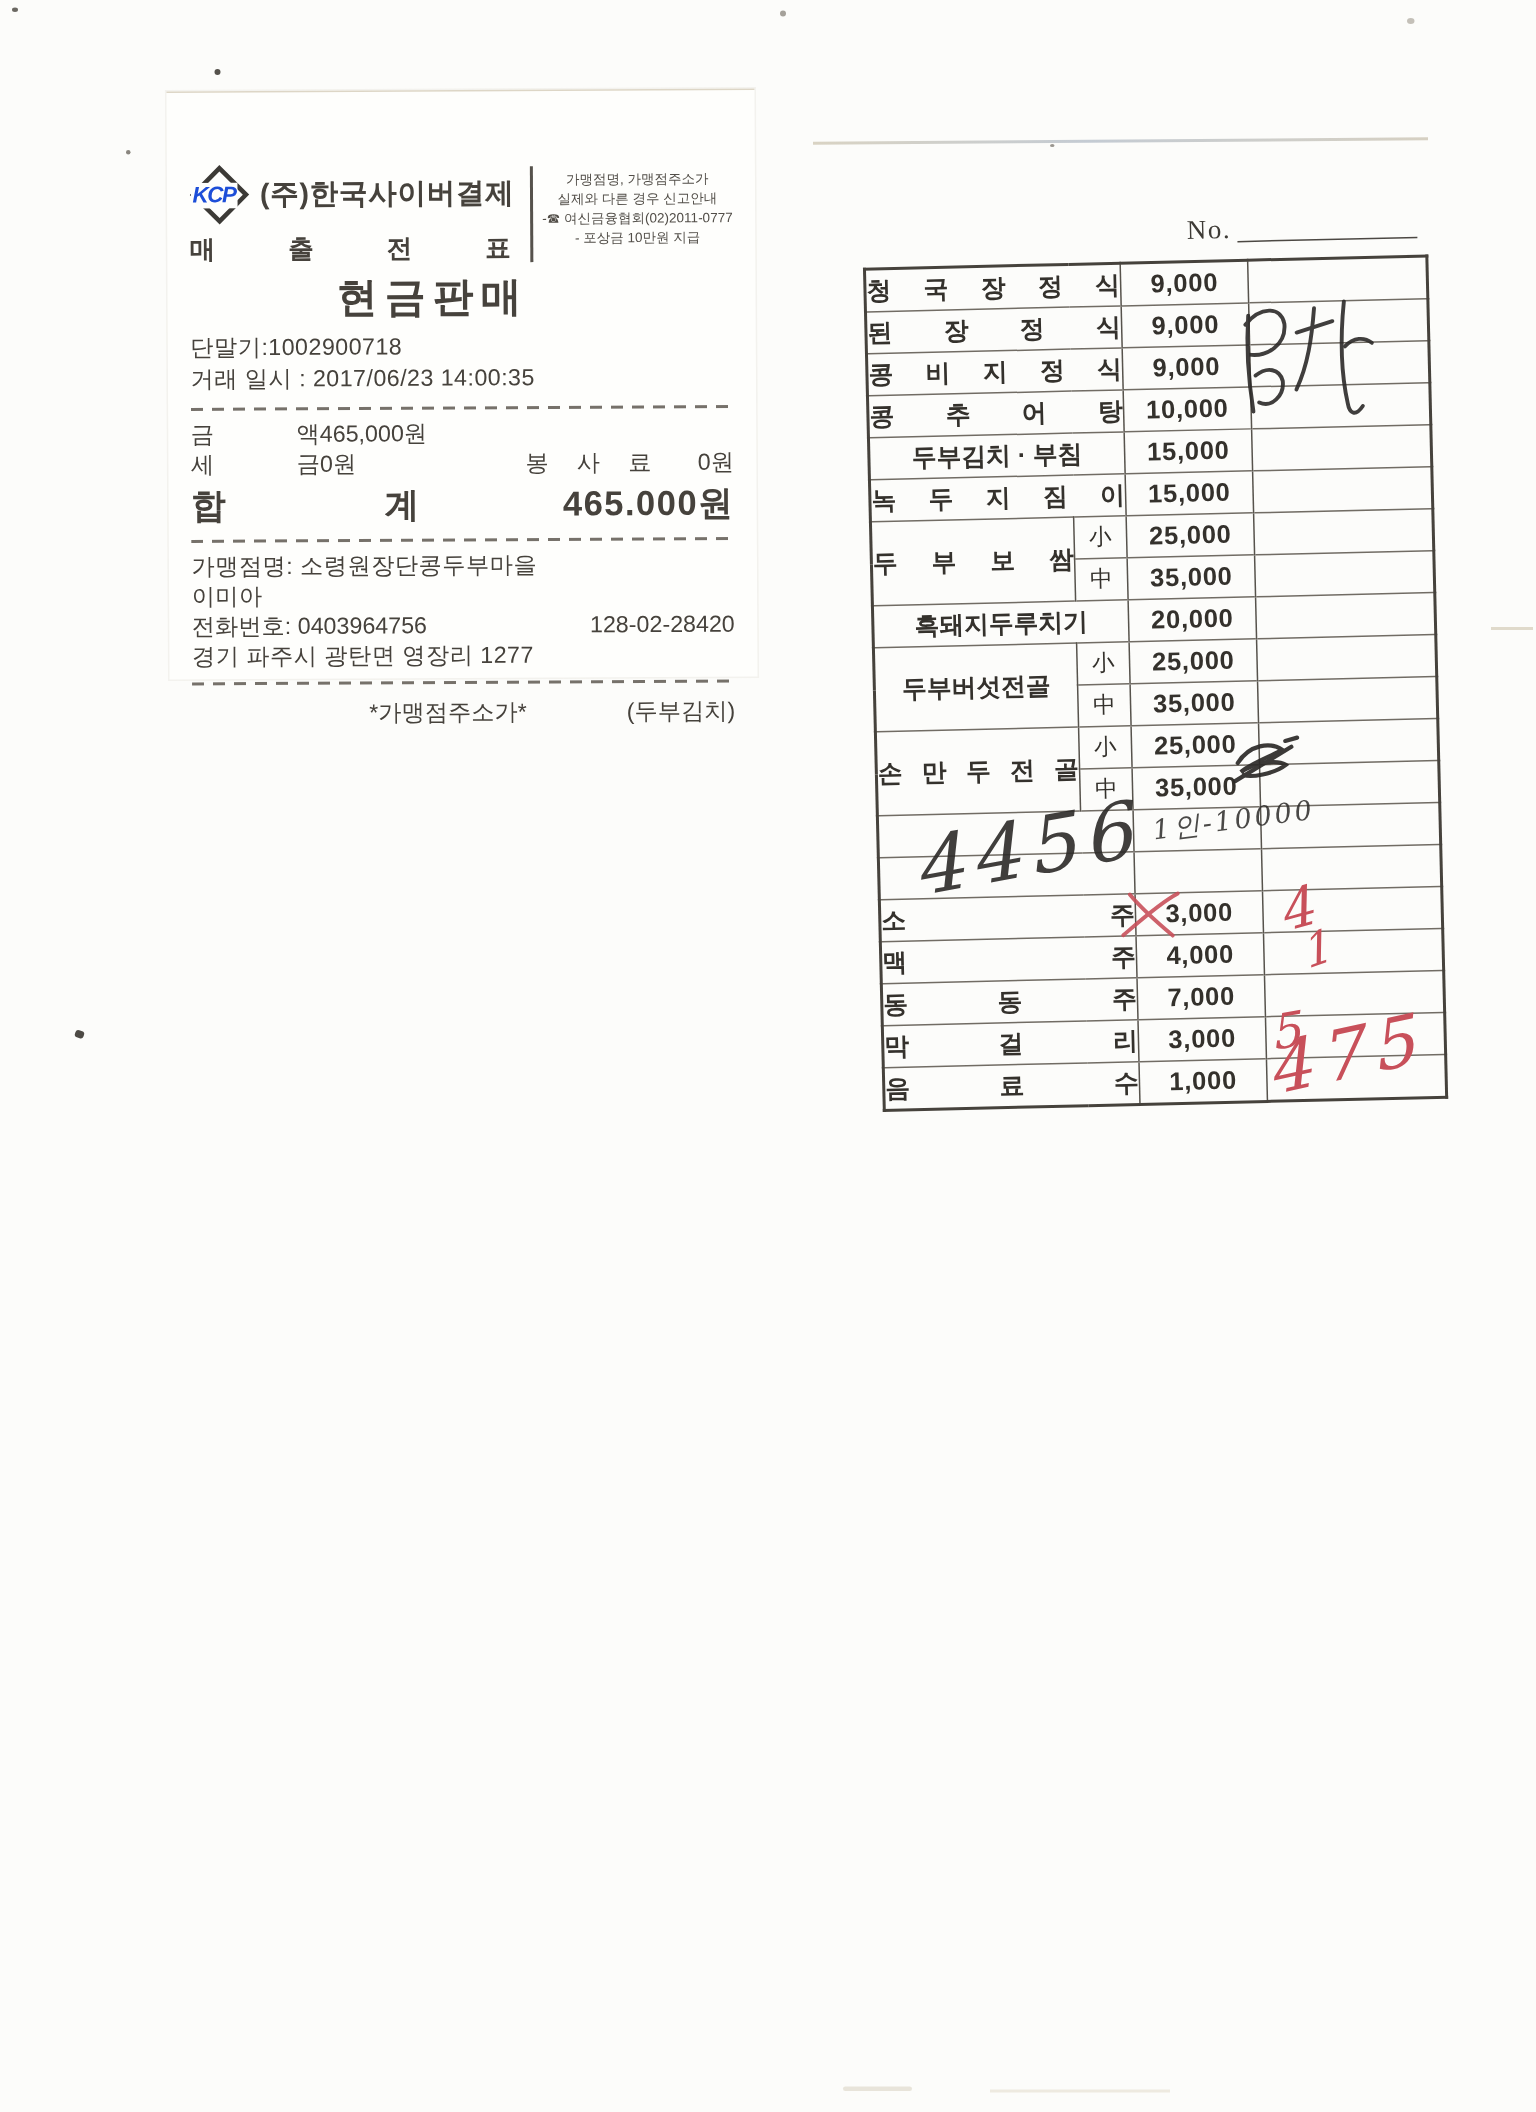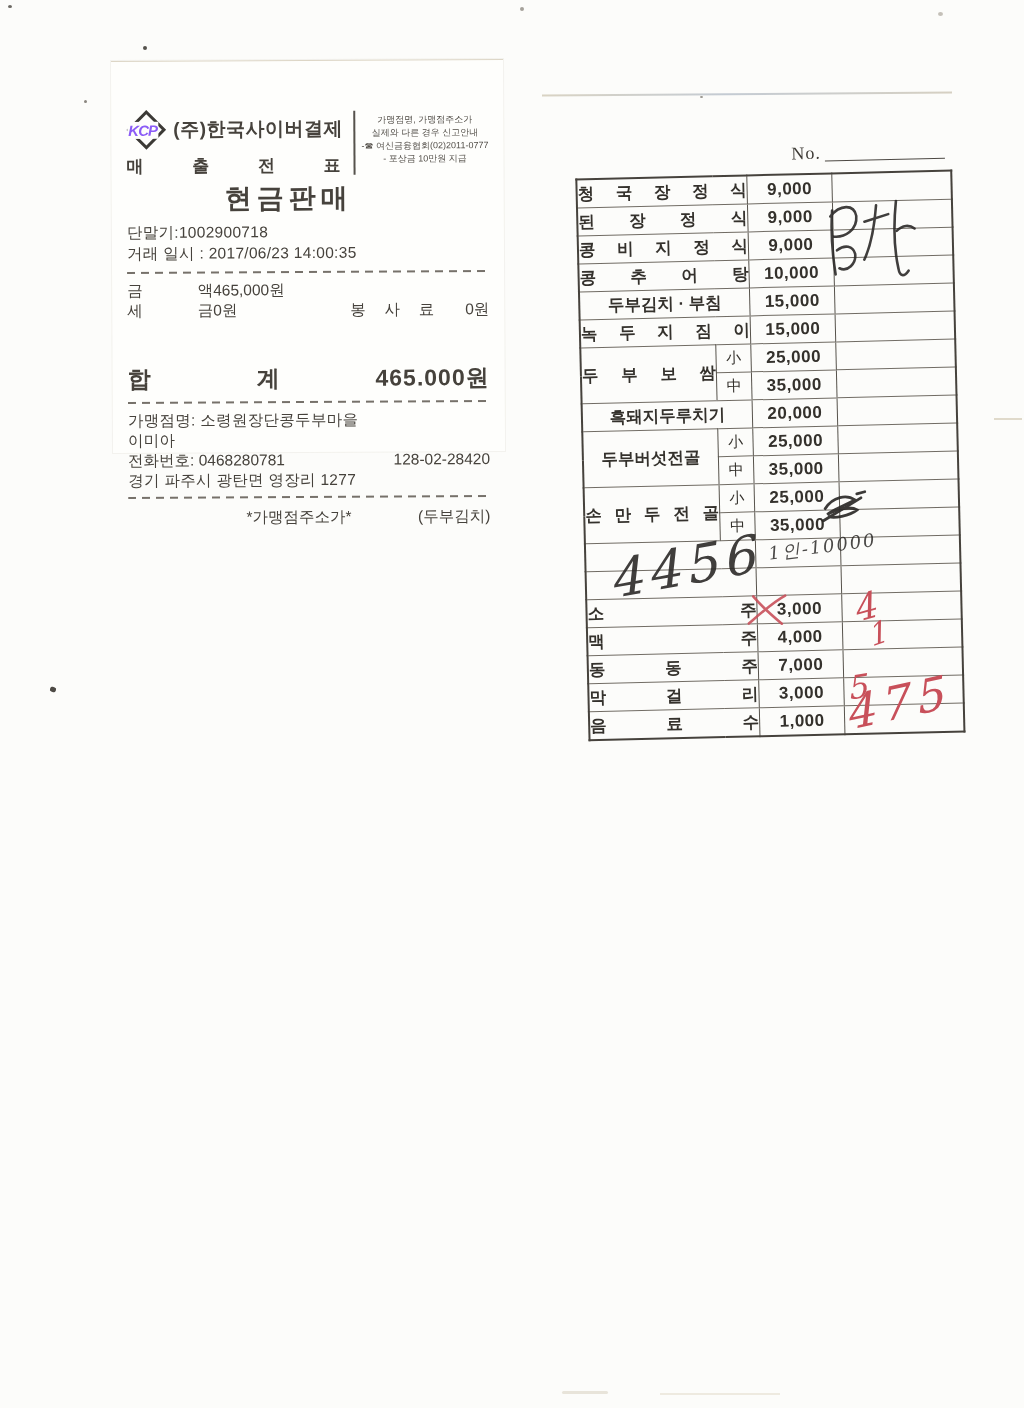--- a/index.html
+++ b/index.html
@@ -23,37 +23,37 @@
     padding:48px 15px 0 15px;box-sizing:border-box;
     color:#46423c;
   }
   .rc-header{display:flex;align-items:flex-start;}
   .rc-left{width:232px;}
   .rc-brand{display:flex;align-items:center;gap:7px;}
   .kcp-diamond{width:40px;height:40px;position:relative;flex:0 0 auto;}
   .kcp-diamond .dshape{position:absolute;inset:6px;border:3px solid #3c3a36;transform:rotate(45deg);}
   .kcp-diamond .ktext{
     position:absolute;top:12px;left:1px;font-style:italic;font-weight:900;
-    font-size:15px;letter-spacing:-1px;background:#fefefc;padding:0 1px;color:#8b5cf6;
+    font-size:15px;letter-spacing:-1px;background:#fefefc;padding:0 1px;color:#1d4ed8;
   }
   .company{font-size:19px;font-weight:700;letter-spacing:0.5px;white-space:nowrap;}
   .slip-type{font-size:17px;font-weight:700;width:214px;margin-top:5px;}
   .rsp{text-align:justify;text-align-last:justify;display:block;}
   .rc-div{width:0;border-left:2px solid #56524c;height:64px;margin:2px 6px 0 0;}
   .rc-notice{flex:1;font-size:9px;line-height:1.45;text-align:center;padding-top:5px;white-space:nowrap;color:#524e48;}
   .sale-type{font-size:27px;font-weight:700;letter-spacing:5px;margin:3px 0 5px 98px;white-space:nowrap;}
   .rc-line{font-size:15.5px;line-height:1.38;letter-spacing:0.3px;}
   .dash{height:2px;background:repeating-linear-gradient(90deg,#76716a 0 8px,transparent 8px 14px);margin:7px 0;}
   .amt-row{display:flex;align-items:baseline;font-size:15.5px;line-height:1.3;}
   .amt-row .lab{width:86px;}
   .amt-row .val{width:116px;text-align:left;}
   .amt-row .lab2{width:84px;margin-left:21px;}
   .amt-row .val2{flex:1;text-align:right;}
   .amt-total{display:flex;align-items:baseline;margin-top:1px;}
-  .amt-total .labt{width:152px;font-size:23px;font-weight:700;margin-top:42px;}
+  .amt-total .labt{width:152px;font-size:23px;font-weight:700;}
   .amt-total .valt{flex:1;text-align:right;font-size:23px;font-weight:700;letter-spacing:1px;}
   .merchant .rc-line{line-height:1.28;}
   .phone-row{display:flex;font-size:15.5px;line-height:1.28;}
   .phone-row .biz{margin-left:auto;}
   .rc-footer{display:flex;font-size:15.5px;margin-top:9px;}
   .rc-footer .f-spacer{width:118px;}
   .rc-footer .copy{margin-left:auto;}
 
   
   .sheet-top-edge{
@@ -146,21 +146,21 @@
     <span class="labt rsp">합 계</span>
     <span class="valt">465.000원</span>
   </div>
 
   <div class="dash"></div>
 
   <div class="merchant">
     <div class="rc-line">가맹점명: 소령원장단콩두부마을</div>
     <div class="rc-line">이미아</div>
     <div class="phone-row">
-      <span>전화번호: 0468280781</span>
+      <span>전화번호: 0403964756</span>
       <span class="biz">128-02-28420</span>
     </div>
     <div class="rc-line">경기 파주시 광탄면 영장리 1277</div>
   </div>
 
   <div class="dash"></div>
 
   <div class="rc-footer">
     <span class="f-spacer"></span>
     <span>*가맹점주소가*</span>

